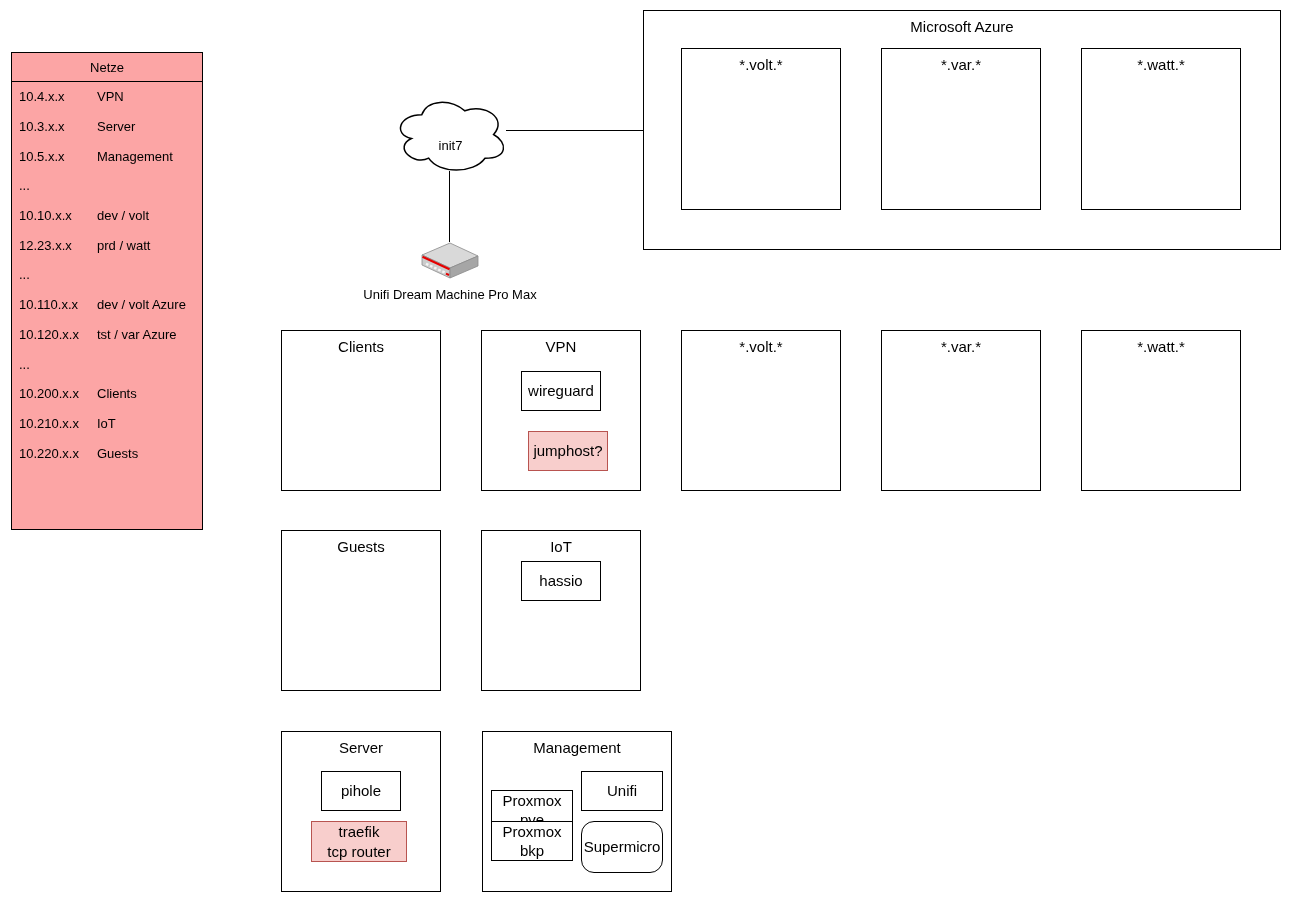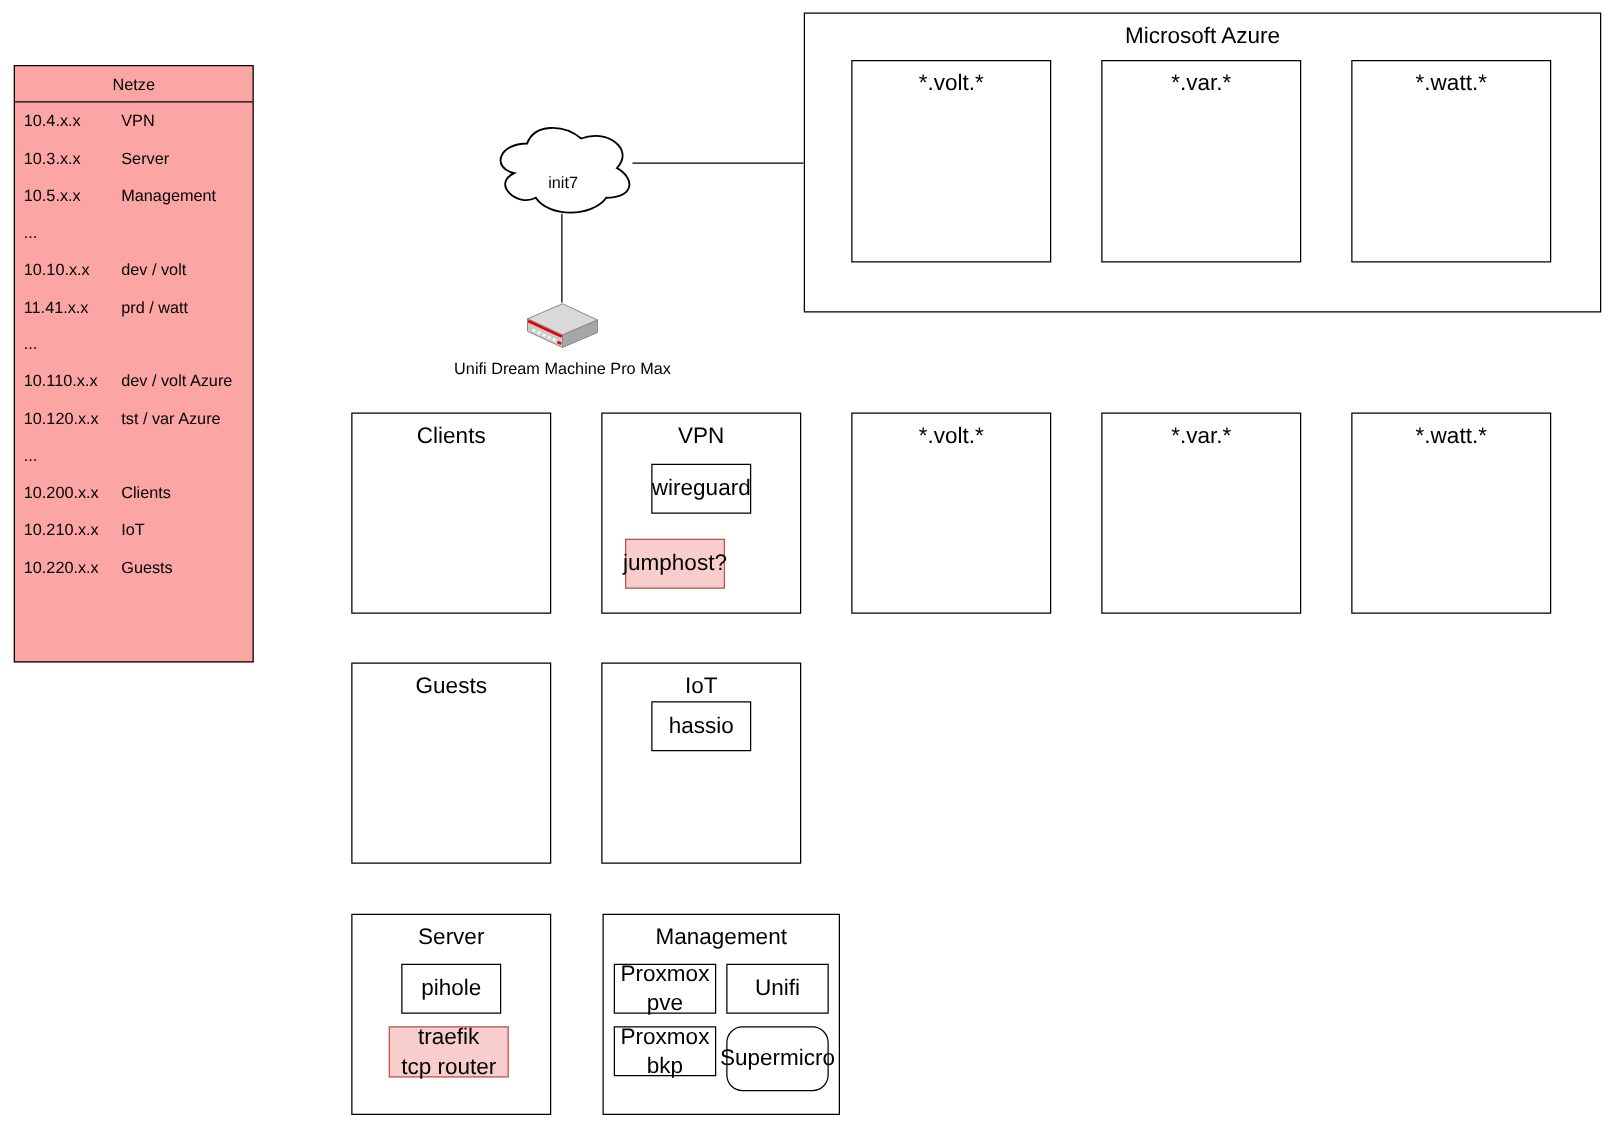--- a/index.html
+++ b/index.html
@@ -5,25 +5,25 @@
   html,body{margin:0;padding:0;background:#fff;}
   .canvas{
     position:relative;width:1294px;height:904px;background:#ffffff;
     font-family:"Liberation Sans","DejaVu Sans",sans-serif;color:#000;
     font-size:13px;overflow:hidden;
   }
   .box{
     position:absolute;background:#fff;border:1.5px solid #000;
     box-sizing:border-box;text-align:center;
   }
-  .box .ttl{padding-top:7px;font-size:18px;}
+  .box .ttl{padding-top:7px;font-size:15px;}
   .item{
     position:absolute;background:#fff;border:1.5px solid #000;box-sizing:border-box;
     display:flex;align-items:center;justify-content:center;
-    font-size:18px;text-align:center;white-space:pre-line;line-height:1.3;
+    font-size:15px;text-align:center;white-space:pre-line;line-height:1.3;
   }
   .item.hl{background:#f8cecc;border-color:#b85450;}
   .hline{position:absolute;border-top:1.5px solid #000;height:0;}
   .vline{position:absolute;border-left:1.5px solid #000;width:0;}
   
   .netze{
     position:absolute;left:11px;top:52px;width:192px;height:478px;
     border:1.5px solid #000;box-sizing:border-box;background:#fca5a5;
   }
   .netze-title{
@@ -64,21 +64,21 @@
         </div>
       <div class="netze-row">
           <span class="ip">...</span>
           <span></span>
         </div>
       <div class="netze-row">
           <span class="ip">10.10.x.x</span>
           <span>dev / volt</span>
         </div>
       <div class="netze-row">
-          <span class="ip">11.41.x.x</span>
+          <span class="ip">12.23.x.x</span>
           <span>prd / watt</span>
         </div>
       <div class="netze-row">
           <span class="ip">...</span>
           <span></span>
         </div>
       <div class="netze-row">
           <span class="ip">10.110.x.x</span>
           <span>dev / volt Azure</span>
         </div>
@@ -140,21 +140,21 @@
     <div class="ttl">*.watt.*</div>
   </div>
 
   <div class="box" style="left:281px;top:330px;width:160px;height:161px;">
     <div class="ttl">Clients</div>
   </div>
   <div class="box" style="left:481px;top:330px;width:160px;height:161px;">
     <div class="ttl">VPN</div>
   </div>
   <div class="item" style="left:521px;top:371px;width:80px;height:40px;">wireguard</div>
-  <div class="item hl" style="left:500px;top:431px;width:80px;height:40px;">jumphost?</div>
+  <div class="item hl" style="left:528px;top:431px;width:80px;height:40px;">jumphost?</div>
 
   <div class="box" style="left:681px;top:330px;width:160px;height:161px;">
     <div class="ttl">*.volt.*</div>
   </div>
   <div class="box" style="left:881px;top:330px;width:160px;height:161px;">
     <div class="ttl">*.var.*</div>
   </div>
   <div class="box" style="left:1081px;top:330px;width:160px;height:161px;">
     <div class="ttl">*.watt.*</div>
   </div>
@@ -170,18 +170,18 @@
   <div class="box" style="left:281px;top:731px;width:160px;height:161px;">
     <div class="ttl">Server</div>
   </div>
   <div class="item" style="left:321px;top:771px;width:80px;height:40px;">pihole</div>
   <div class="item hl" style="left:311px;top:821px;width:96px;height:41px;">traefik
 tcp router</div>
 
   <div class="box" style="left:482px;top:731px;width:190px;height:161px;">
     <div class="ttl">Management</div>
   </div>
-  <div class="item" style="left:491px;top:771px;width:82px;height:40px;">Proxmox pve</div>
+  <div class="item" style="left:491px;top:790px;width:82px;height:40px;">Proxmox pve</div>
   <div class="item" style="left:581px;top:771px;width:82px;height:40px;">Unifi</div>
   <div class="item" style="left:491px;top:821px;width:82px;height:40px;">Proxmox bkp</div>
   <div class="item" style="left:581px;top:821px;width:82px;height:52px;border-radius:13px;">Supermicro</div>
 
 </div>
 
 </body></html>

